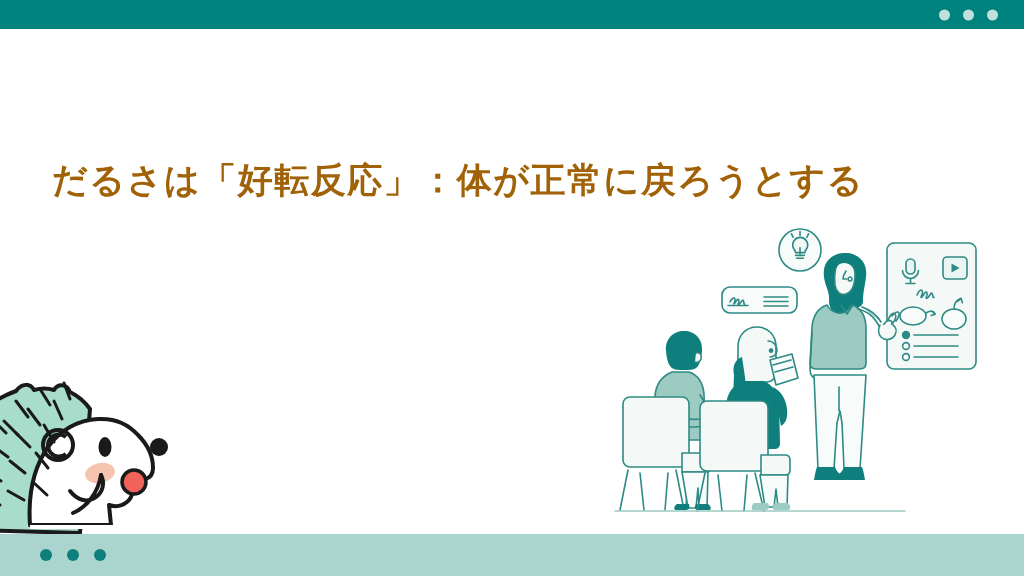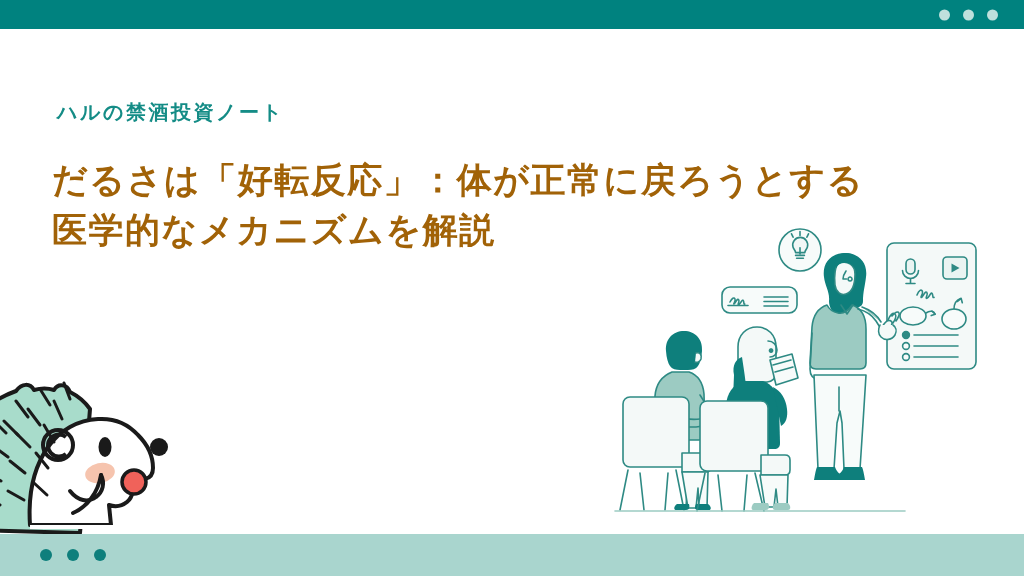--- a/index.html
+++ b/index.html
@@ -82,25 +82,23 @@
 <div class="slide">
 
   <div class="top-bar">
     <div class="top-dots">
       <span class="dot"></span>
       <span class="dot"></span>
       <span class="dot"></span>
     </div>
   </div>
 
-  <div class="eyebrow">ハルの禁酒投資ノート</div>
 
   <div class="title">
     <span class="line">だるさは「好転反応」：体が正常に戻ろうとする</span>
-    <span class="line">医学的なメカニズムを解説</span>
   </div>
 
   <div class="illus">
     <svg viewBox="0 0 400 320" width="400" height="320">
       <g fill="none" stroke="#2E8A84" stroke-width="1.6" stroke-linecap="round" stroke-linejoin="round">
 
         <g>
           <circle cx="190" cy="35" r="21" fill="#F7FBFA"></circle>
           <path d="M183 32a7.5 7.5 0 1 1 14.4 0c-.6 2.2-2.4 3.3-2.6 5.6h-9.2c-.2-2.3-2-3.4-2.6-5.6z" fill="#F2F7F6"></path>
           <path d="M185.6 40.4h8.8M186.6 43.2h6.8M190 38.8v-6"></path>

